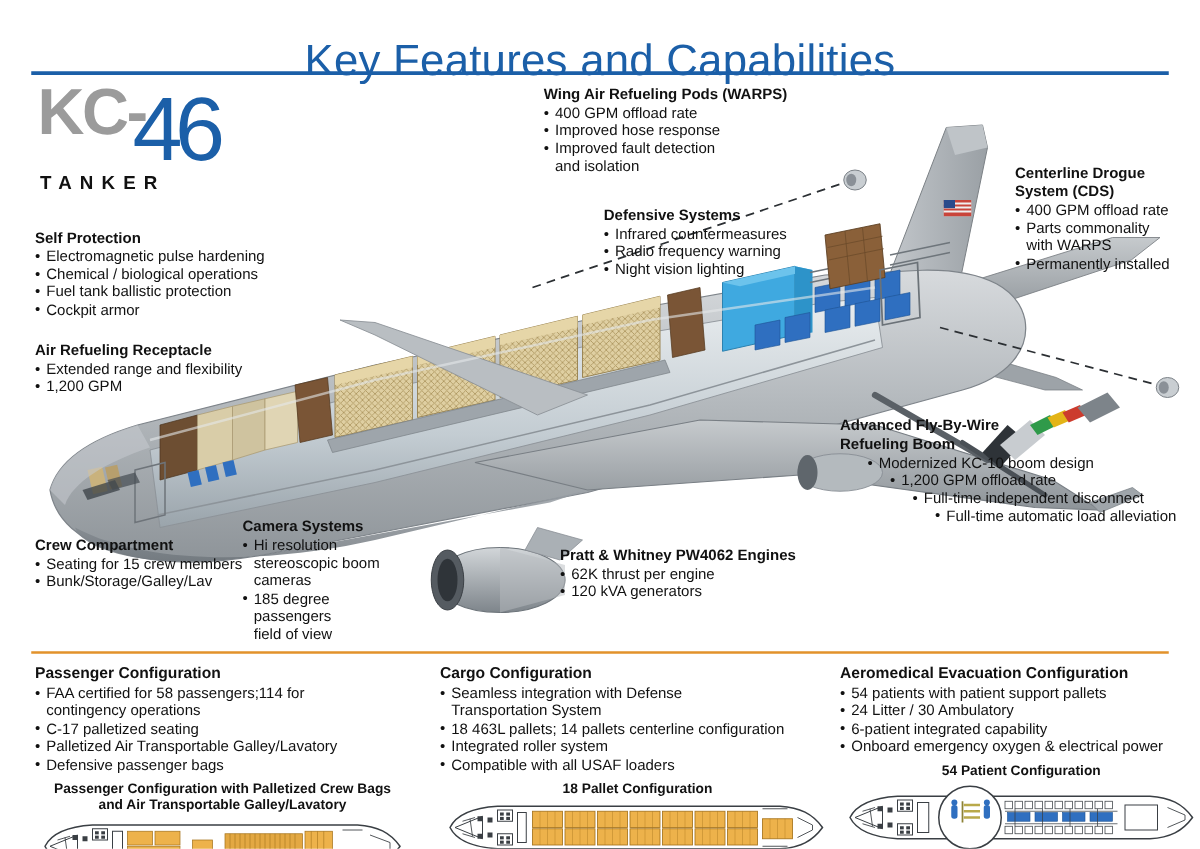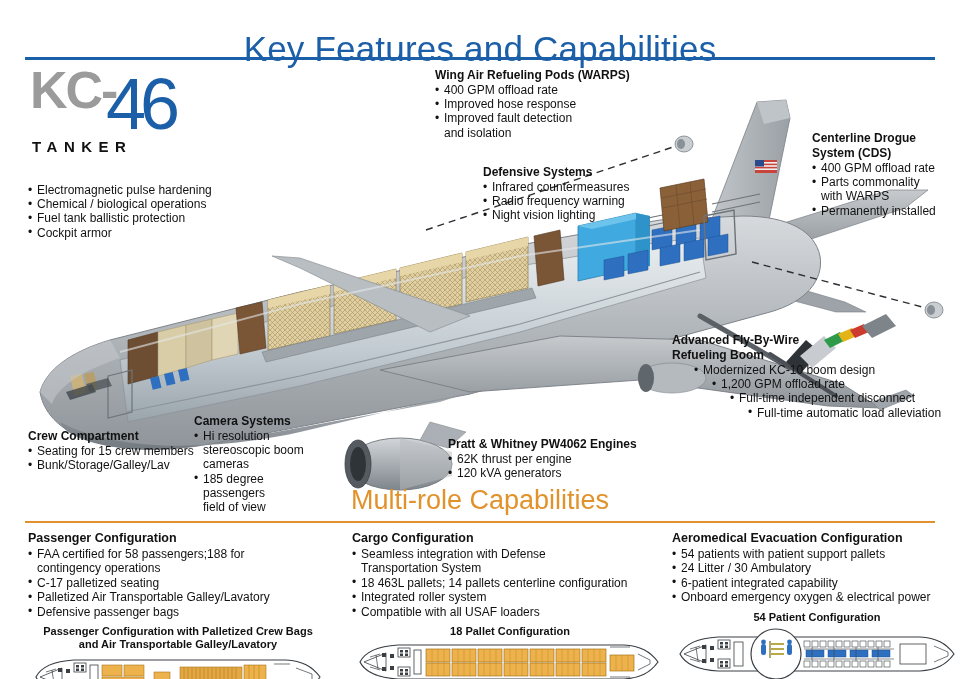--- a/index.html
+++ b/index.html
@@ -298,28 +298,36 @@
 
       <path d="M40 352 C46 330, 70 312, 110 300 L120 318 C84 330, 58 346, 52 364 Z" fill="#c6cbcf" opacity="0.55"></path>
 
       <path d="M60 382 C120 414, 220 410, 300 392 L470 352 L440 362 L210 404 C130 418, 66 402, 60 382 Z" fill="url(#fusBelly)" opacity="0.85"></path>
 
       <path d="M120 312 L300 264 L520 216 L700 190" stroke="#e4e8ea" stroke-width="2" opacity="0.6" fill="none"></path>
     </svg>
   </div>
 
   <div class="callout" style="left:28px; top:183px; width:230px;">
+    <div class="ch">Self Protection</div>
     <ul>
       <li>Electromagnetic pulse hardening</li>
       <li>Chemical / biological operations</li>
       <li>Fuel tank ballistic protection</li>
       <li>Cockpit armor</li>
     </ul>
   </div>
 
+  <div class="callout" style="left:28px; top:273px; width:230px;">
+    <div class="ch">Air Refueling Receptacle</div>
+    <ul>
+      <li>Extended range and flexibility</li>
+      <li>1,200 GPM</li>
+    </ul>
+  </div>
 
   <div class="callout" style="left:435px; top:68px; width:230px;">
     <div class="ch">Wing Air Refueling Pods (WARPS)</div>
     <ul>
       <li>400 GPM offload rate</li>
       <li>Improved hose response</li>
       <li>Improved fault detection</li>
       <li class="cont">and isolation</li>
     </ul>
   </div>
@@ -376,27 +384,26 @@
   </div>
 
   <div class="callout" style="left:448px; top:437px; width:240px;">
     <div class="ch">Pratt &amp; Whitney PW4062 Engines</div>
     <ul>
       <li>62K thrust per engine</li>
       <li>120 kVA generators</li>
     </ul>
   </div>
 
-  <div class="subtitle">Multi-role Capabilities</div>
   <div class="rule-orange"></div>
 
   <div class="panel" style="left:28px; width:300px;">
     <div class="ph">Passenger Configuration</div>
     <ul>
-      <li>FAA certified for 58 passengers;188 for</li>
+      <li>FAA certified for 58 passengers;114 for</li>
       <li class="cont">contingency operations</li>
       <li>C-17 palletized seating</li>
       <li>Palletized Air Transportable Galley/Lavatory</li>
       <li>Defensive passenger bags</li>
     </ul>
     <div class="cap" style="margin-top:6px; white-space:pre-line;">Passenger Configuration with Palletized Crew Bags
 and Air Transportable Galley/Lavatory</div>
 
     <div class="planview" style="margin-top:5px;">
       <svg width="300" height="42" viewBox="0 0 300 42" xmlns="http://www.w3.org/2000/svg">

